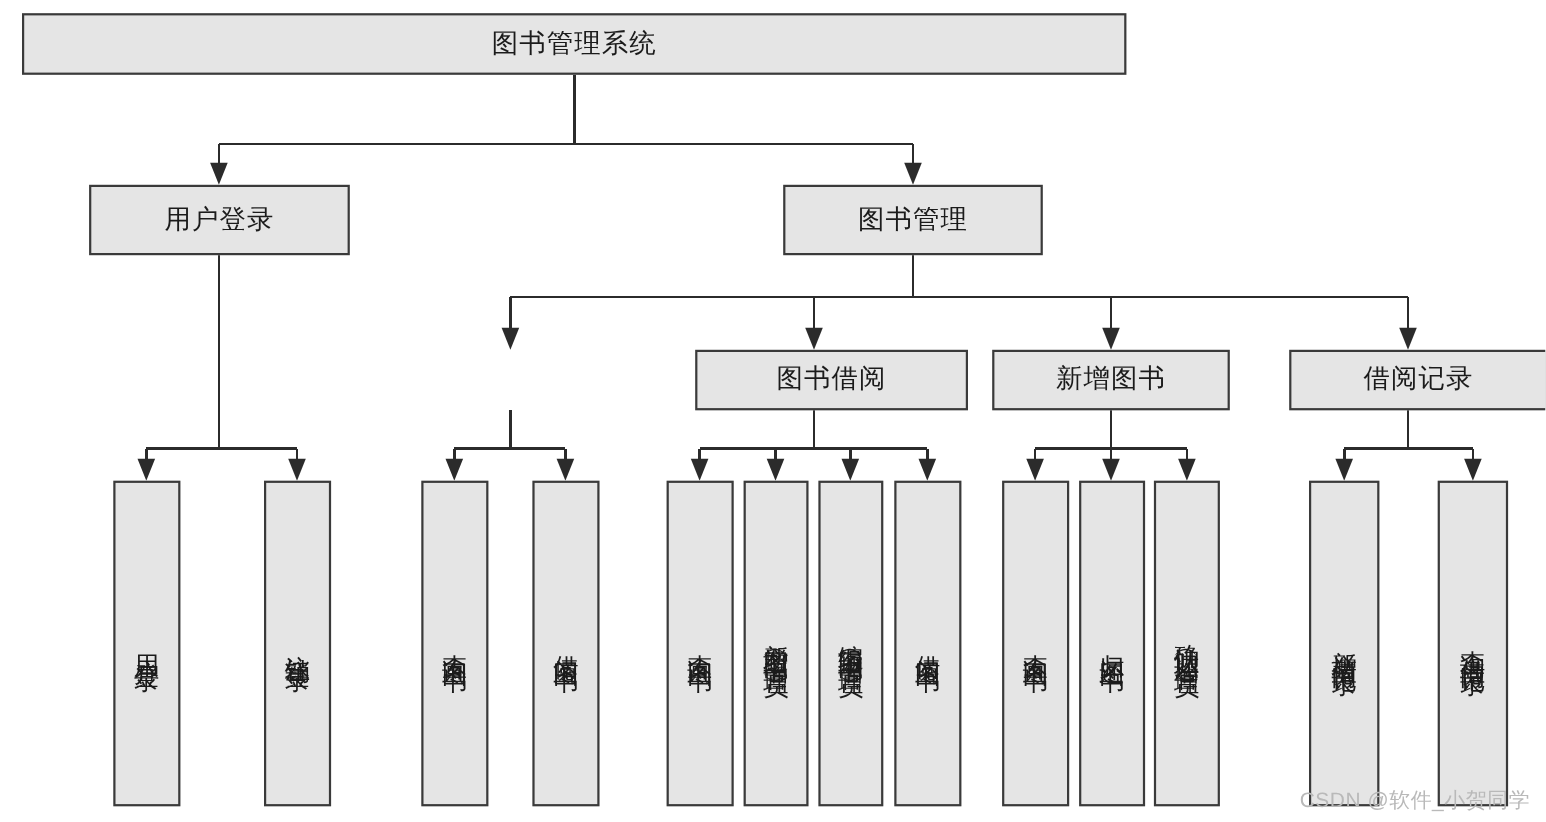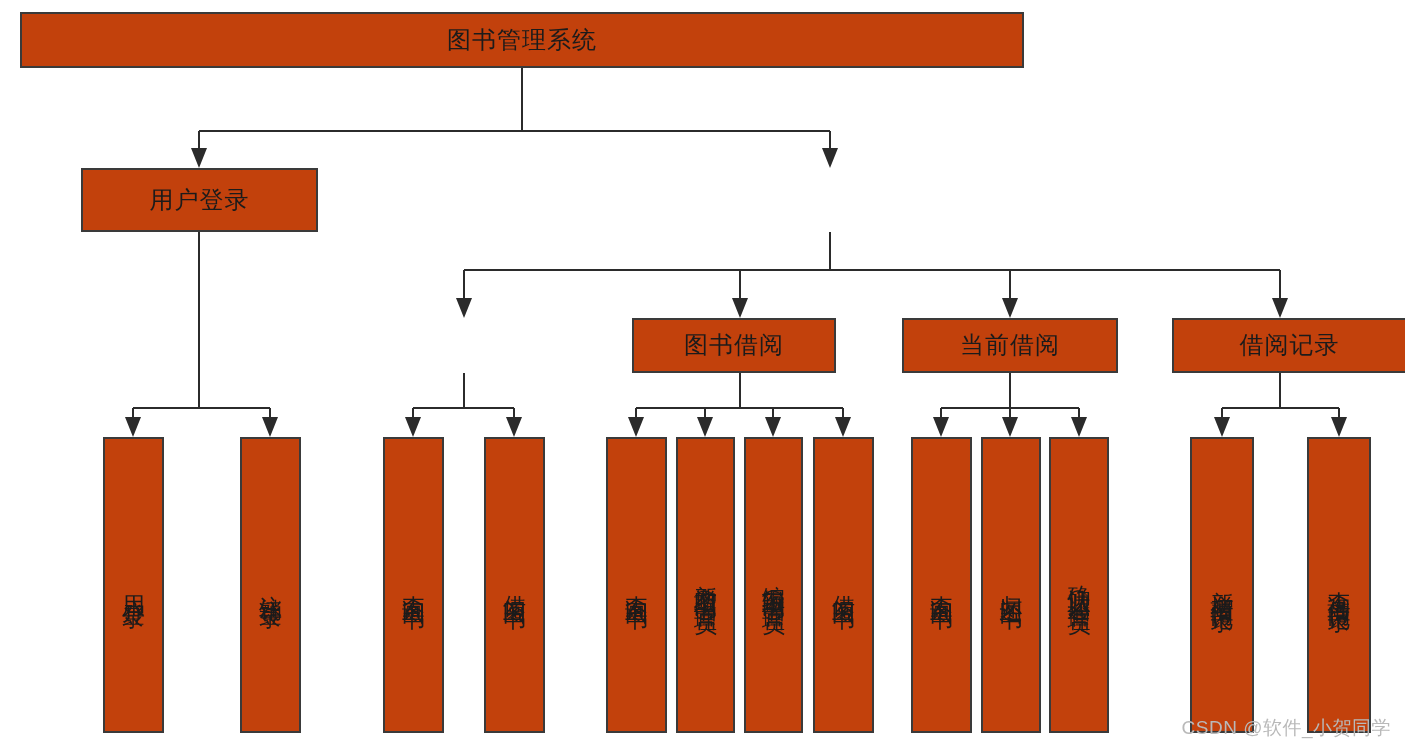--- a/index.html
+++ b/index.html
@@ -34,21 +34,21 @@
     shape-rendering: crispEdges;
   }
   #wires polygon.arrowhead {
     fill: #2b2b2b;
     stroke: none;
   }
   
   .node {
     position: absolute;
     box-sizing: border-box;
-    background: #c2410c;
+    background: #e5e5e5;
     border: 2.4px solid #3a3a3a;
     display: flex;
     align-items: center;
     justify-content: center;
     color: #1b1b1b;
   }
   .node.horiz {
     font-size: 24px;
     letter-spacing: 1px;
     line-height: 1.2;
@@ -147,28 +147,31 @@
   </svg>
 
   <div class="node horiz" style="left:20px; top:12px; width:1004px; height:56px;">
     <span>图书管理系统</span>
   </div>
 
   <div class="node horiz" style="left:81px; top:168px; width:237px; height:64px;">
     <span>用户登录</span>
   </div>
 
-
-
-  <div class="node horiz" style="left:632px; top:318px; width:204px; height:55px;">
+  <div class="node horiz" style="left:712px; top:168px; width:236px; height:64px;">
+    <span>图书管理</span>
+  </div>
+
+
+  <div class="node horiz" style="left:632px; top:318px; width:248px; height:55px;">
     <span>图书借阅</span>
   </div>
 
   <div class="node horiz" style="left:902px; top:318px; width:216px; height:55px;">
-    <span>当前借阅</span>
+    <span>新增图书</span>
   </div>
 
   <div class="node horiz" style="left:1172px; top:318px; width:235px; height:55px;">
     <span>借阅记录</span>
   </div>
 
   <div class="node vert" style="left:103px; top:437px; width:61px; height:296px;">
     <span class="vtext">用户登录</span>
   </div>
 

